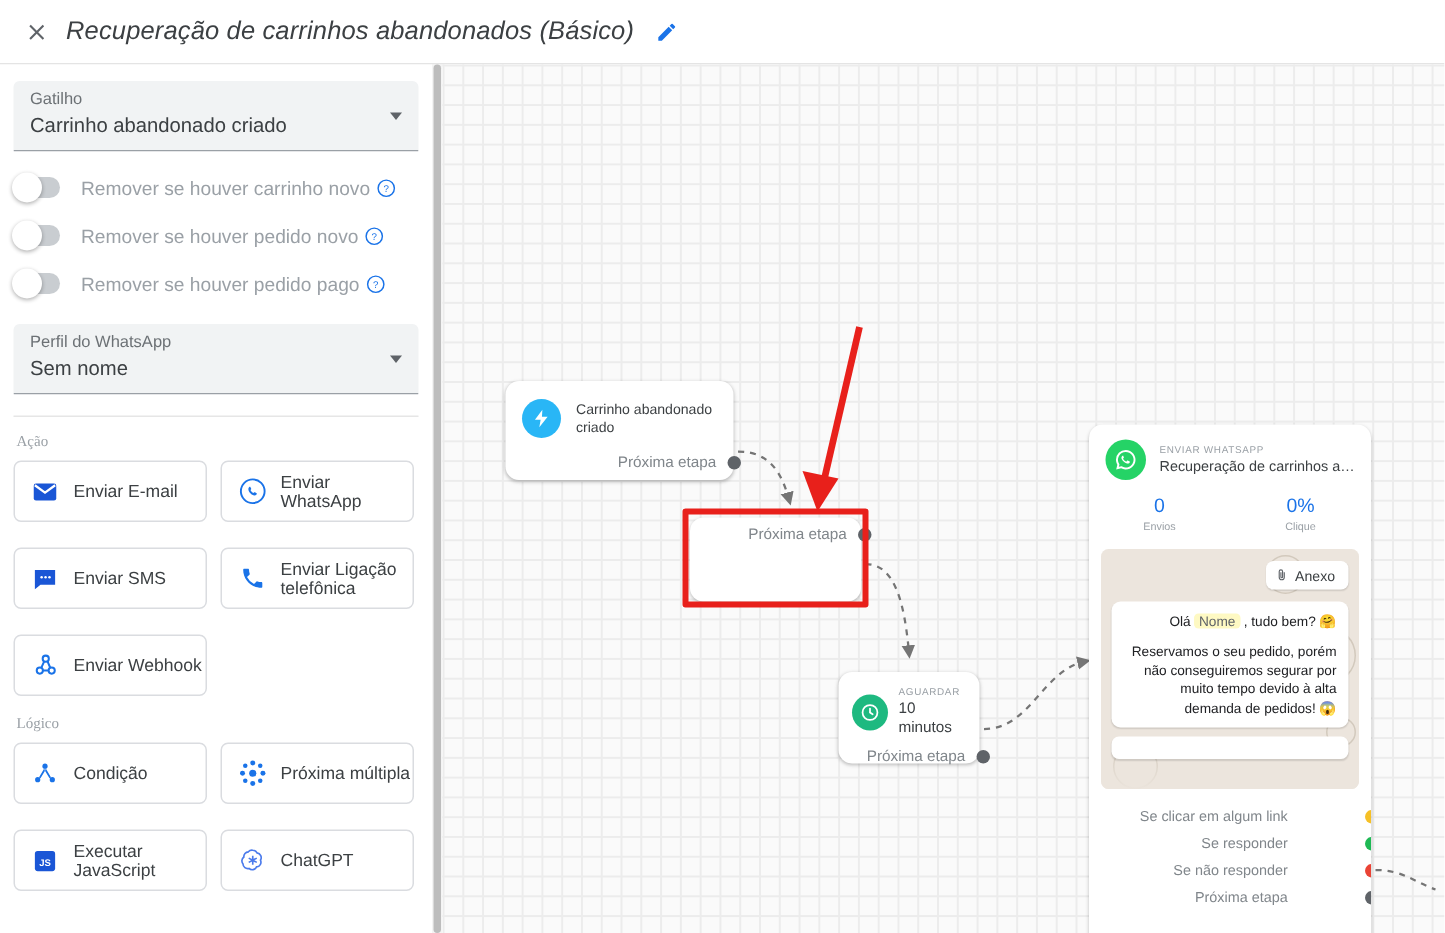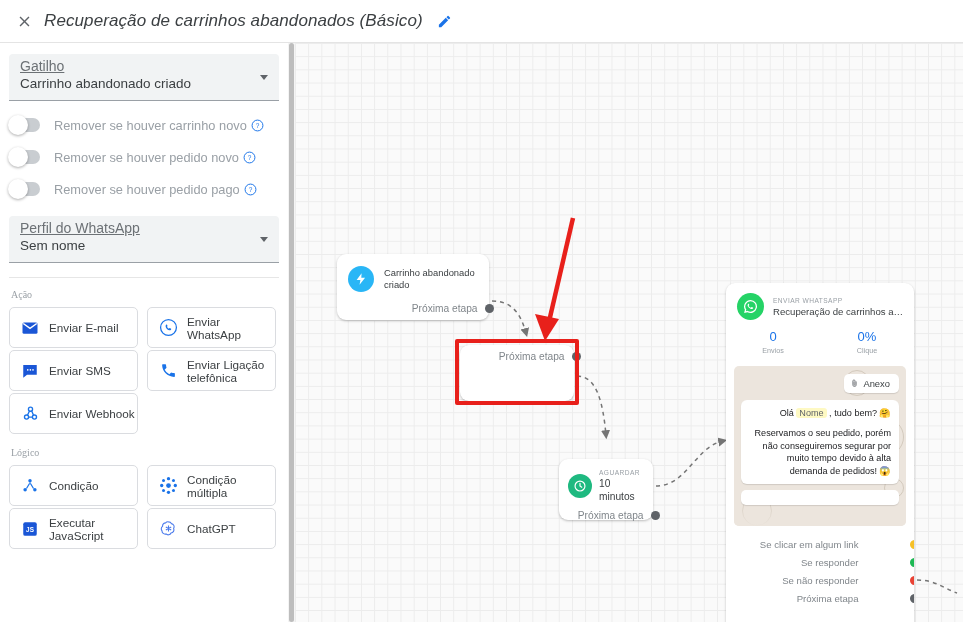--- a/index.html
+++ b/index.html
@@ -48,21 +48,21 @@
   .field {
     margin: 11px 9px 0 9px;
     background: #f1f3f4;
     border-radius: 4px 4px 0 0;
     border-bottom: 1px solid #9aa0a6;
     height: 47px;
     position: relative;
     padding: 6px 32px 0 11px;
     cursor: pointer;
   }
-  .field-label { font-size: 14px; color: #6c7175; line-height: 13px; text-decoration: underline; }
+  .field-label { font-size: 11px; color: #6c7175; line-height: 13px; }
   .field-value { font-size: 13.5px; color: #3c4043; line-height: 20px; margin-top: 1px; }
   .field-caret {
     position: absolute; right: 11px; top: 21px;
     width: 0; height: 0;
     border-left: 4.5px solid transparent;
     border-right: 4.5px solid transparent;
     border-top: 5px solid #5f6368;
   }
 
   .toggle-row {
@@ -91,21 +91,21 @@
 
   .divider { height: 1px; background: #e6e6e6; margin: 14px 9px 0 9px; }
 
   .group-title {
     font-size: 10px; color: #9aa0a6;
     margin: 11px 0 7px 11px;
     font-family: Liberation Serif, serif;
   }
   .btn-grid {
     display: flex; flex-wrap: wrap;
-    padding: 0 9px; gap: 2px 9px;
+    padding: 0 9px; gap: 17px 9px;
   }
   .act-btn {
     width: 129px; height: 41px;
     border: 1px solid #dadce0; border-radius: 5px;
     background: #fff;
     display: flex; align-items: center;
     padding-left: 9px;
     cursor: pointer;
   }
   .act-ico {
@@ -180,21 +180,21 @@
     position: absolute; left: 160px; top: 296px;
     width: 124px; height: 66px;
     border: 4px solid #e8201b; border-radius: 2px;
     pointer-events: none;
   }
   #node-tag .node-head { padding: 9px 8px 0 8px; }
   #node-tag .node-ico { width: 23px; height: 23px; margin-right: 7px; }
   #node-tag .port-row { margin-top: 6px; padding-right: 9px; }
 
   
-  #node-wait { left: 264px; top: 416px; width: 94px; height: 61px; }
+  #node-wait { left: 264px; top: 405px; width: 94px; height: 61px; }
   #node-wait .node-head { padding: 9px 8px 0 9px; align-items: center; }
   #node-wait .node-ico { width: 24px; height: 24px; margin-right: 7px; }
   #node-wait .port-row { margin-top: 7px; padding-right: 9px; }
 
   
   #node-wa { left: 431px; top: 240px; width: 188px; height: 360px; overflow: hidden; }
   #node-wa .node-head { padding: 10px 10px 0 11px; }
   #node-wa .node-ico { width: 27px; height: 27px; margin-right: 9px; }
   #wa-title {
     font-size: 9.6px; color: #3c4043; line-height: 13px;
@@ -408,21 +408,21 @@
                 <circle cx="12" cy="3.4" r="2.1"></circle>
                 <circle cx="12" cy="20.6" r="2.1"></circle>
                 <circle cx="3.4" cy="12" r="2.1"></circle>
                 <circle cx="20.6" cy="12" r="2.1"></circle>
                 <circle cx="5.7" cy="5.7" r="1.9"></circle>
                 <circle cx="18.3" cy="5.7" r="1.9"></circle>
                 <circle cx="5.7" cy="18.3" r="1.9"></circle>
                 <circle cx="18.3" cy="18.3" r="1.9"></circle>
               </svg>
           </span>
-          <span class="act-label">Condição múltipla</span>
+          <span class="act-label">Próxima múltipla</span>
         </div>
         <div class="act-btn">
           <span class="act-ico">
             <svg width="18" height="18" viewBox="0 0 24 24">
                 <rect x="3" y="3" width="18" height="18" rx="2.5" fill="#1a56d6"></rect>
                 <text x="12" y="16" font-size="8.5" text-anchor="middle" fill="#fff" font-family="Liberation Sans, sans-serif" font-weight="bold">JS</text>
               </svg>
           </span>
           <span class="act-label">Executar JavaScript</span>
         </div>

